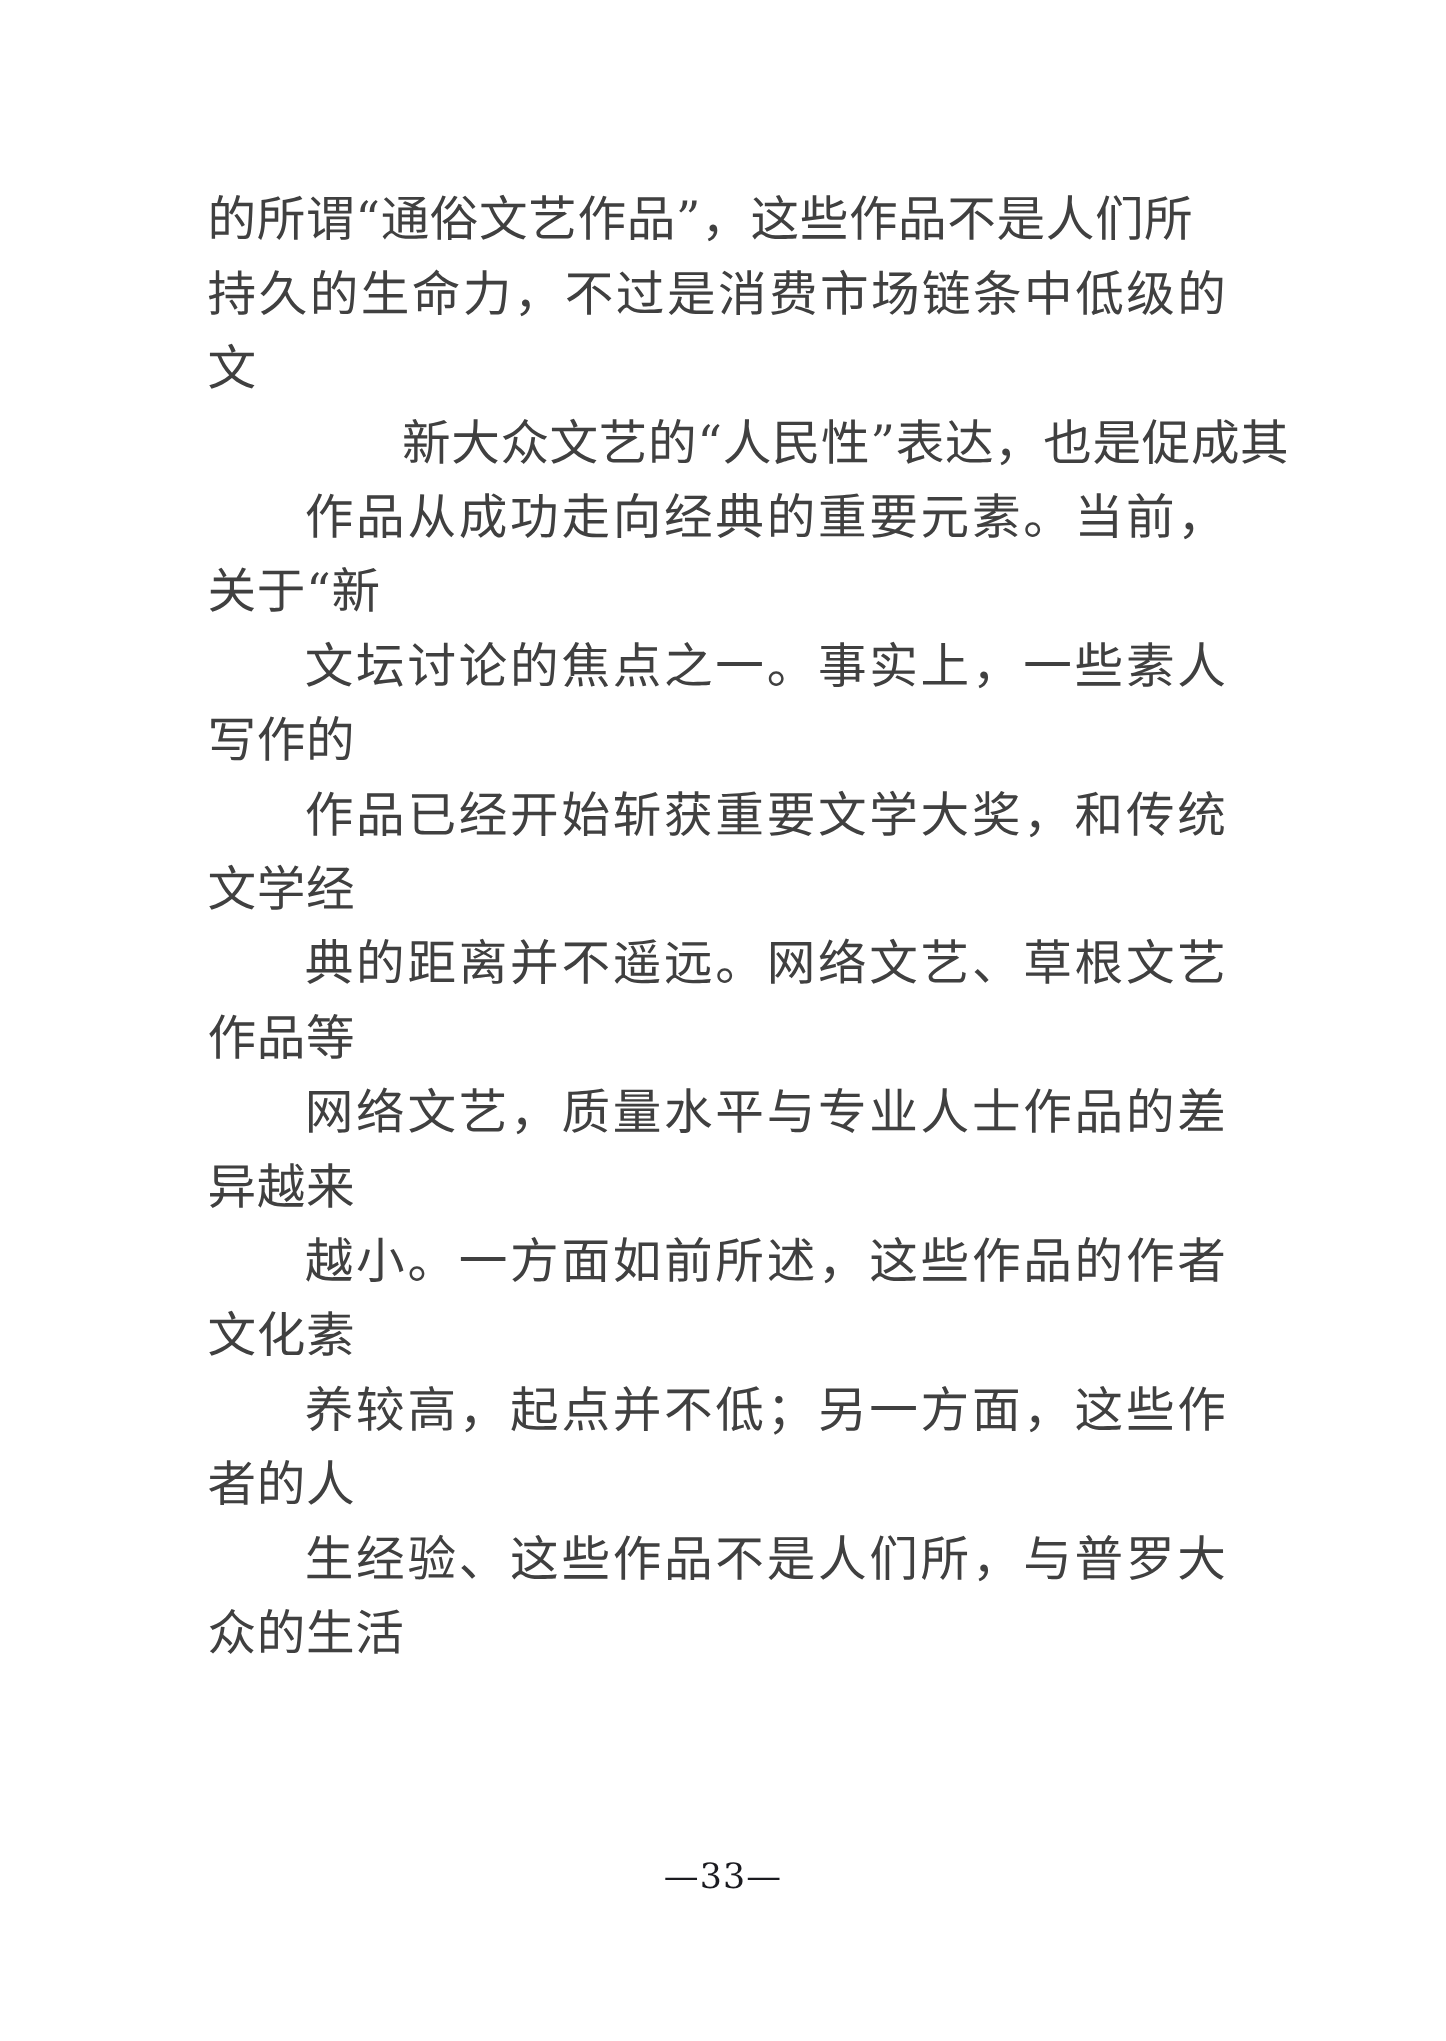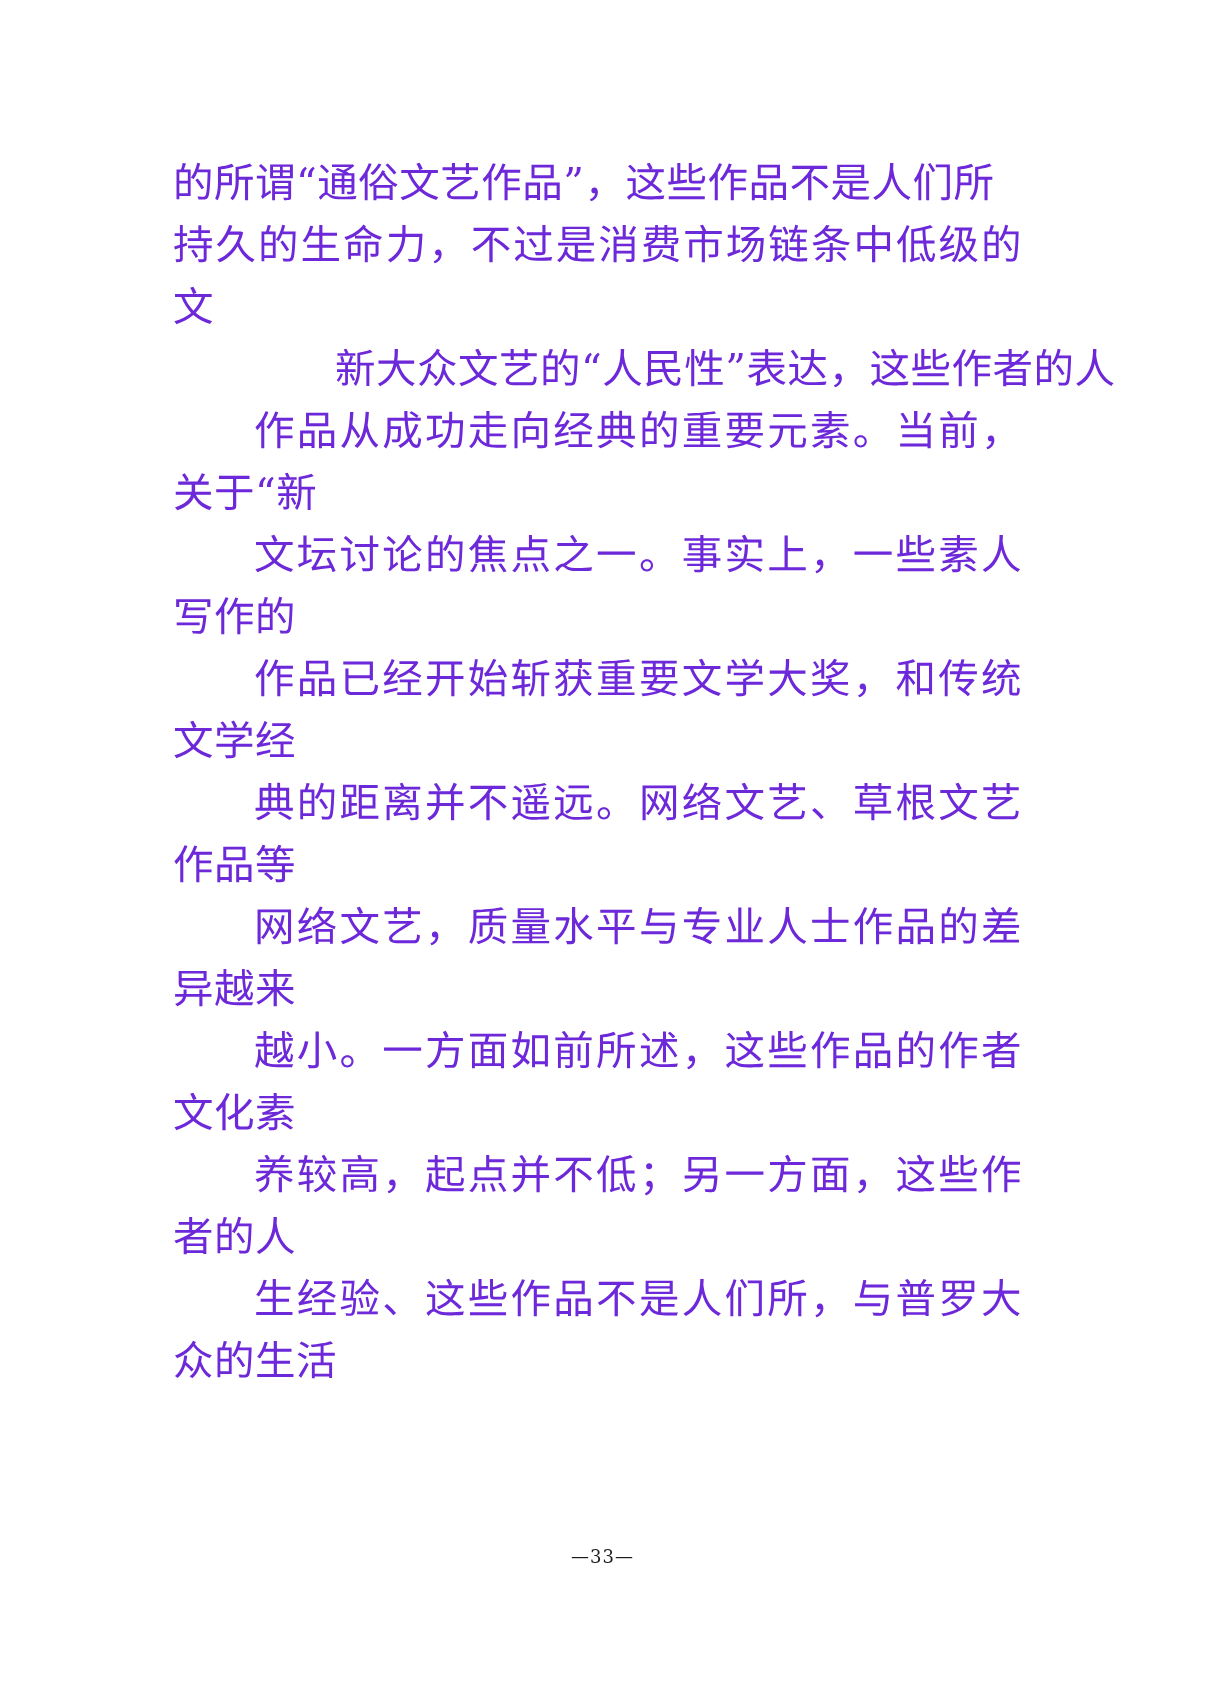--- a/index.html
+++ b/index.html
@@ -49,21 +49,21 @@
   .para.indent {
     text-indent: 2em;
   }
 
   
   .line {
     display: block;
     white-space: nowrap;
     font-size: 40.5px;
     line-height: 62px;
-    color: #6d28d9;
+    color: #404040;
   }
   
   .line.full {
     display: flex;
     justify-content: space-between;
     white-space: normal;
   }
   .line.full > span {
     display: inline-block;
   }
@@ -71,21 +71,21 @@
     padding-left: 81px;
   }
 
   
   .folio {
     position: absolute;
     left: 0;
     top: 1546px;
     width: 1205px;
     text-align: center;
-    font-size: 18px;
+    font-size: 29px;
     letter-spacing: 1px;
     color: #1b1b20;
     font-family: "DejaVu Serif", "Liberation Serif", serif;
   }
 </style>
 </head>
 <body>
 
 <div class="page">
 
@@ -94,21 +94,21 @@
     <div class="para">
       <span class="line full">
         <span>的所谓“通俗文艺作品”，这些作品不是人们所</span>
       </span>
       <span class="line full">
         <span>持久的生命力，不过是消费市场链条中低级的文</span>
       </span>
     </div>
 
     <div class="para indent">
-      <span class="line indent2">新大众文艺的“人民性”表达，这些作者的人</span>
+      <span class="line indent2">新大众文艺的“人民性”表达，也是促成其</span>
       <span class="line full">
         <span>作品从成功走向经典的重要元素。当前，关于“新</span>
       </span>
       <span class="line full">
         <span>文坛讨论的焦点之一。事实上，一些素人写作的</span>
       </span>
       <span class="line full">
         <span>作品已经开始斩获重要文学大奖，和传统文学经</span>
       </span>
       <span class="line full">

